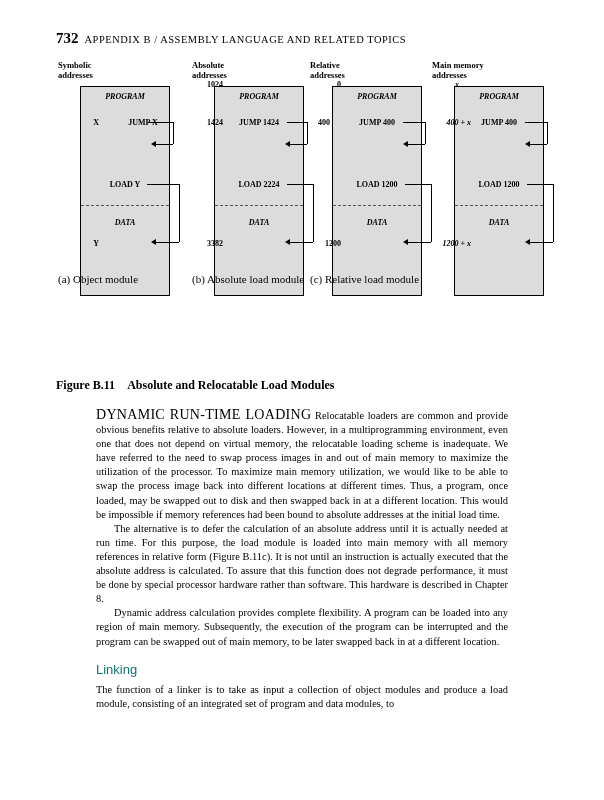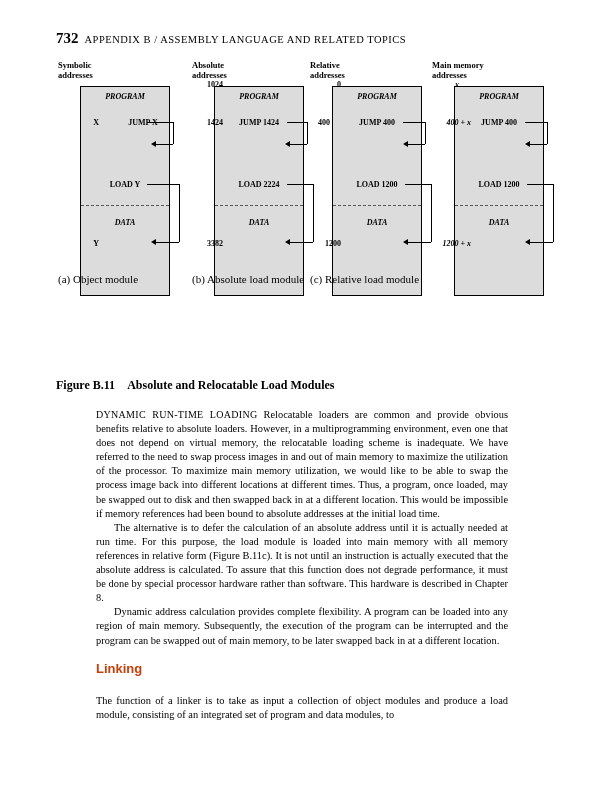--- a/index.html
+++ b/index.html
@@ -174,29 +174,29 @@
     font-family: "Liberation Serif", serif;
     font-size: 10.4px;
     line-height: 14.1px;
     text-align: justify;
   }
   .body p { margin: 0 0 0 0; text-indent: 18px; }
   .body p.first { text-indent: 0; }
   .runin {
     font-variant: small-caps;
     text-transform: uppercase;
-    font-size: 10px;
+    font-size: 14px;
     letter-spacing: 0.3px;
   }
   h2.section {
     font-family: "Liberation Sans", sans-serif;
     font-size: 13px;
-    font-weight: bold;
-    color: #c2410c;
-    margin: 14px 0 18px 0;
+    font-weight: normal;
+    color: #0f766e;
+    margin: 14px 0 6px 0;
   }
 </style>
 </head>
 <body>
 
 <div class="page">
 
   <div class="page-header">
     <span class="folio">732</span>
     <span class="running-head">Appendix B / Assembly Language and Related Topics</span>

